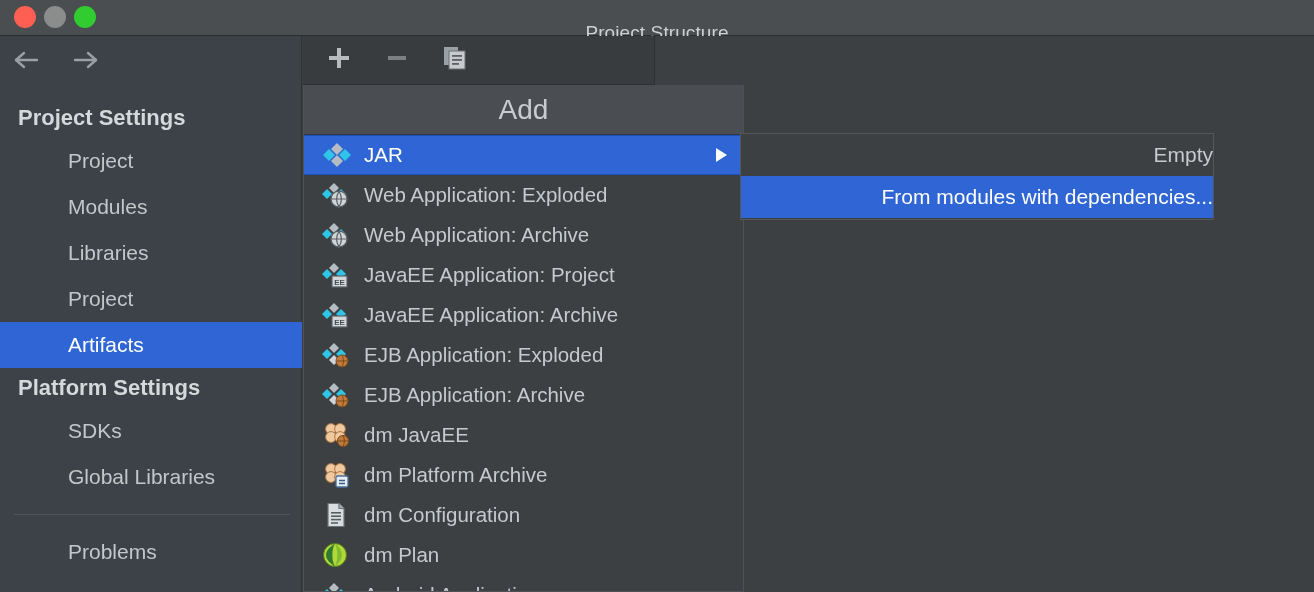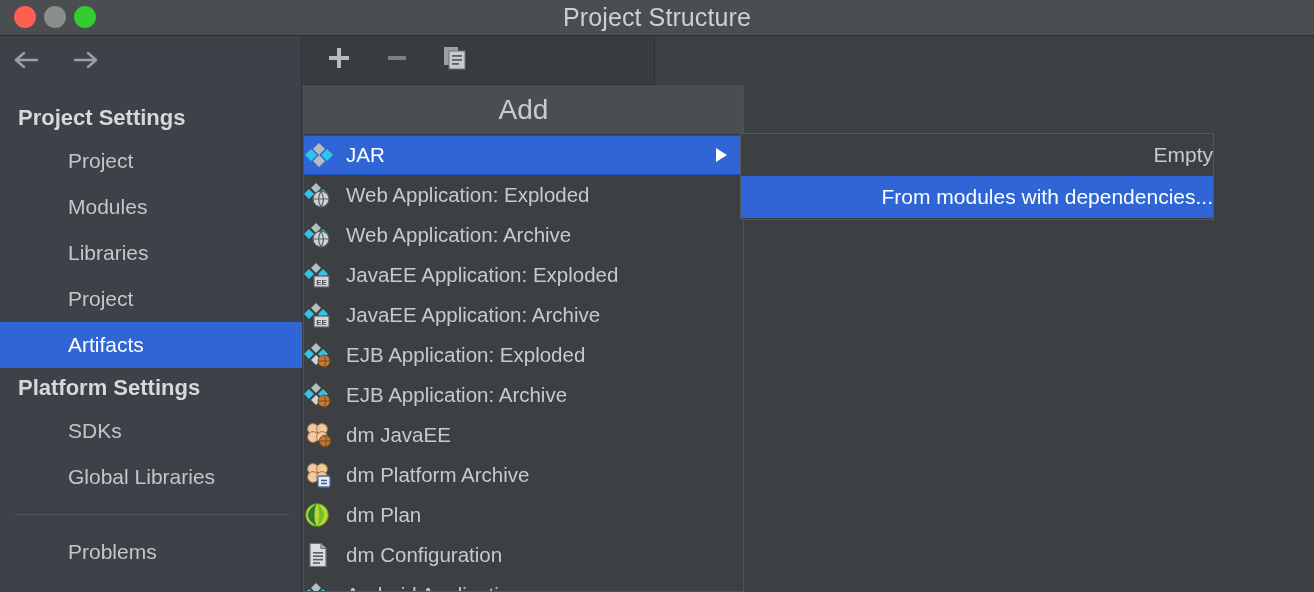--- a/index.html
+++ b/index.html
@@ -24,26 +24,26 @@
   }
   .traffic {
     position: absolute; left: 14px; top: 6px;
     display: flex; gap: 8px; align-items: center;
   }
   .light { width: 22px; height: 22px; border-radius: 50%; display: block; }
   .light.close { background: #ff5f52; }
   .light.min   { background: #8b8d8d; }
   .light.max   { background: #30cc30; }
   .window-title {
-    position: absolute; left: 0; top: 0;
+    position: absolute; left: 0; top: 16px;
     width: 1314px; height: 36px;
     line-height: 34px;
     text-align: center;
     color: #cdd0d2;
-    font-size: 25px;
+    font-size: 19px;
     letter-spacing: .1px;
     pointer-events: none;
   }
 
   
   .sidebar {
     position: absolute; left: 0; top: 36px;
     width: 302px; height: 556px;
     background: #3c4247;
     border-right: 1px solid #2e3236;
@@ -115,20 +115,21 @@
     text-align: center;
     background: #4a4e52;
     color: #c9cccf;
     font-size: 28px;
     border-bottom: 1px solid #35383b;
   }
   .menu-item {
     height: 40px;
     display: flex;
     align-items: center;
+    padding-left: 18px;
     color: #c6cace;
     font-size: 20.5px;
     white-space: nowrap;
     position: relative;
   }
   .menu-item.selected {
     background: #2f65d4;
     color: #ffffff;
     border-top: 1px solid #1a4fc0;
     border-bottom: 1px solid #1a4fc0;
@@ -302,21 +303,21 @@
       <div class="menu-item">
         <span class="mi-icon">
           <svg width="30" height="26" viewBox="0 0 30 26">
             <polygon points="12,1 17,6 12,11 7,6" fill="#b6bcc2"></polygon>
             <polygon points="5,7 10,12 5,17 0,12" fill="#2fc4e8"></polygon>
             <polygon points="19,7 24,12 19,17 14,12" fill="#2fc4e8"></polygon>
             <rect x="10" y="14" width="15" height="11" fill="#d2d7da" stroke="#5c6064" stroke-width="1.2"></rect>
             <text x="17.5" y="22.6" font-family="Liberation Sans, sans-serif" font-size="8" font-weight="bold" fill="#4a4e51" text-anchor="middle">EE</text>
           </svg>
         </span>
-        <span class="mi-label">JavaEE Application: Exploded</span>
+        <span class="mi-label">JavaEE Application: Project</span>
       </div>
 
       <div class="menu-item">
         <span class="mi-icon">
           <svg width="30" height="26" viewBox="0 0 30 26">
             <polygon points="12,1 17,6 12,11 7,6" fill="#b6bcc2"></polygon>
             <polygon points="5,7 10,12 5,17 0,12" fill="#2fc4e8"></polygon>
             <polygon points="19,7 24,12 19,17 14,12" fill="#2fc4e8"></polygon>
             <rect x="10" y="14" width="15" height="11" fill="#d2d7da" stroke="#5c6064" stroke-width="1.2"></rect>
             <text x="17.5" y="22.6" font-family="Liberation Sans, sans-serif" font-size="8" font-weight="bold" fill="#4a4e51" text-anchor="middle">EE</text>
@@ -372,31 +373,20 @@
           <svg width="30" height="26" viewBox="0 0 30 26">
             <circle cx="9" cy="7" r="5.4" fill="#f0c9a0" stroke="#b07840" stroke-width="1"></circle>
             <circle cx="18" cy="7" r="5.4" fill="#f0c9a0" stroke="#b07840" stroke-width="1"></circle>
             <circle cx="9" cy="15" r="5.4" fill="#f0c9a0" stroke="#b07840" stroke-width="1"></circle>
             <circle cx="18" cy="15" r="5.4" fill="#f0c9a0" stroke="#b07840" stroke-width="1"></circle>
             <rect x="14" y="14" width="12" height="11" rx="1.5" fill="#e8edf2" stroke="#4a6f9e" stroke-width="1.3"></rect>
             <path d="M17 18.5h6 M17 21.5h6" stroke="#3a5f8e" stroke-width="1.3"></path>
           </svg>
         </span>
         <span class="mi-label">dm Platform Archive</span>
-      </div>
-
-      <div class="menu-item">
-        <span class="mi-icon">
-          <svg width="30" height="26" viewBox="0 0 30 26">
-            <circle cx="13" cy="13" r="11.5" fill="#b3d63a" stroke="#4f7a15" stroke-width="1"></circle>
-            <path d="M13 1.6c-6 4-9 7.5-9 11.4 0 4 3 7.5 9 11.4 -3.5-5-3.5-17.8 0-22.8z" fill="#2f7a2f"></path>
-            <path d="M13 1.6c4.6 4 7 7.8 7 11.4 0 3.6-2.4 7.4-7 11.4 3-5.2 3-17.6 0-22.8z" fill="#7dbd2d"></path>
-          </svg>
-        </span>
-        <span class="mi-label">dm Plan</span>
       </div>
 
       <div class="menu-item">
         <span class="mi-icon">
           <svg width="30" height="26" viewBox="0 0 30 26">
             <path d="M6 1.5h11l5 5v18H6z" fill="#d9dde0" stroke="#6d7376" stroke-width="1.2"></path>
             <path d="M17 1.5v5h5" fill="#aab0b4" stroke="#6d7376" stroke-width="1.2"></path>
             <g fill="#5a6062">
                 <rect x="9" y="10" width="10" height="1.6"></rect>
                 <rect x="9" y="13.4" width="10" height="1.6"></rect>
@@ -404,20 +394,31 @@
                 <rect x="9" y="20.2" width="7" height="1.6"></rect>
               </g>
           </svg>
         </span>
         <span class="mi-label">dm Configuration</span>
       </div>
 
       <div class="menu-item">
         <span class="mi-icon">
           <svg width="30" height="26" viewBox="0 0 30 26">
+            <circle cx="13" cy="13" r="11.5" fill="#b3d63a" stroke="#4f7a15" stroke-width="1"></circle>
+            <path d="M13 1.6c-6 4-9 7.5-9 11.4 0 4 3 7.5 9 11.4 -3.5-5-3.5-17.8 0-22.8z" fill="#2f7a2f"></path>
+            <path d="M13 1.6c4.6 4 7 7.8 7 11.4 0 3.6-2.4 7.4-7 11.4 3-5.2 3-17.6 0-22.8z" fill="#7dbd2d"></path>
+          </svg>
+        </span>
+        <span class="mi-label">dm Plan</span>
+      </div>
+
+      <div class="menu-item">
+        <span class="mi-icon">
+          <svg width="30" height="26" viewBox="0 0 30 26">
             <polygon points="12,1 17,6 12,11 7,6" fill="#b6bcc2"></polygon>
             <polygon points="5,7 10,12 5,17 0,12" fill="#2fc4e8"></polygon>
             <polygon points="19,7 24,12 19,17 14,12" fill="#2fc4e8"></polygon>
             <polygon points="12,13 17,18 12,23 7,18" fill="#cfd4d8"></polygon>
           </svg>
         </span>
         <span class="mi-label">Android Application</span>
       </div>
     </div>
 

